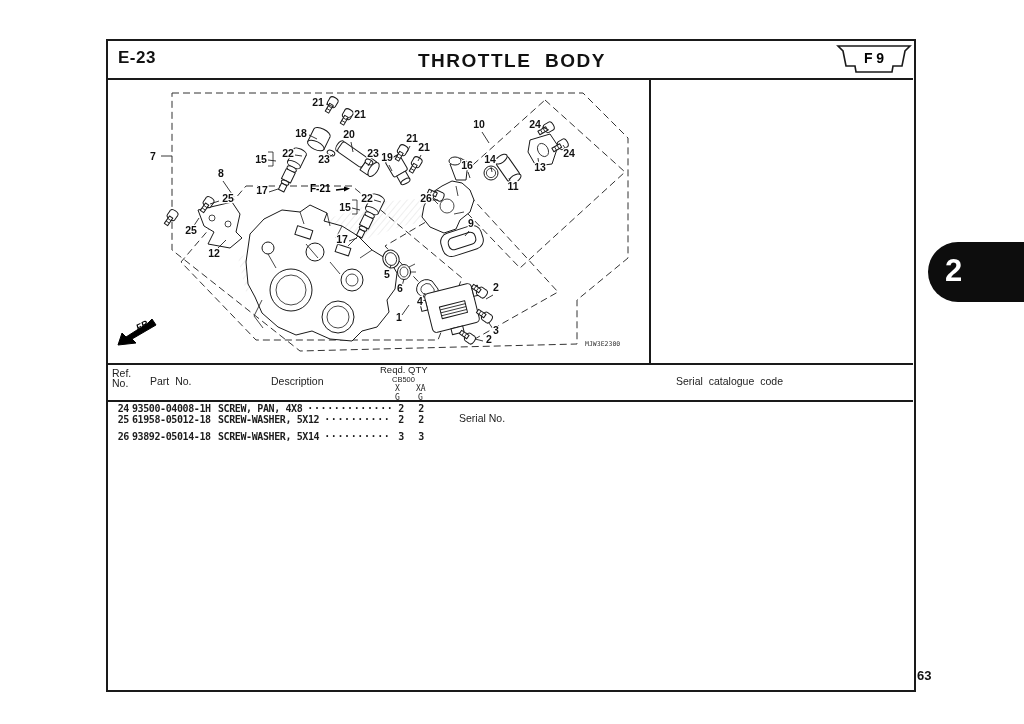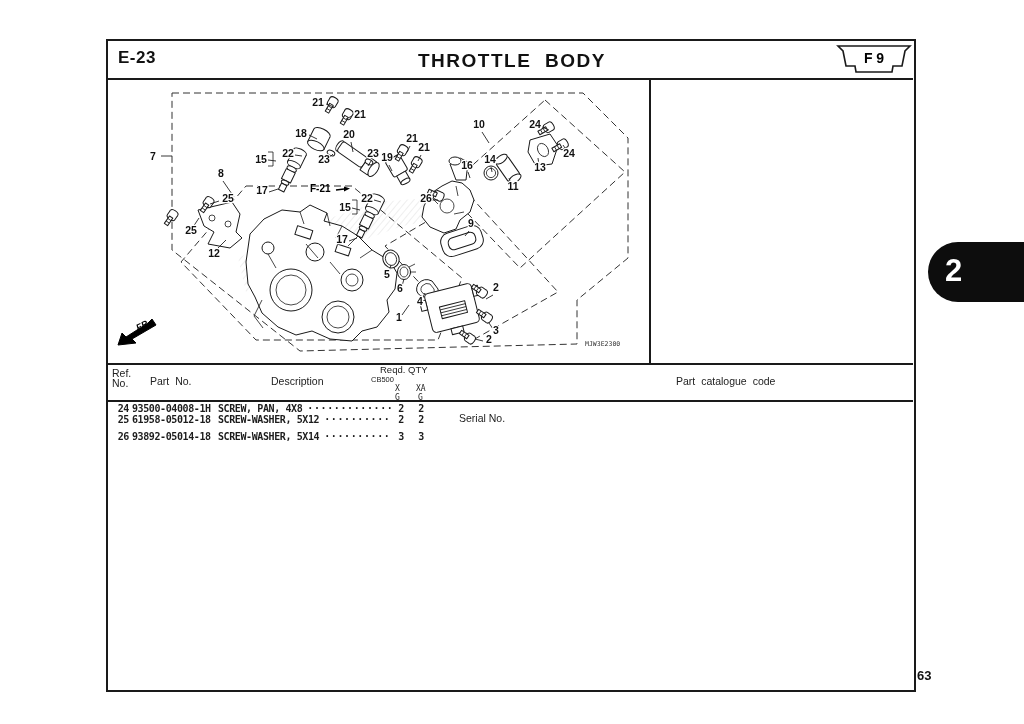--- a/index.html
+++ b/index.html
@@ -288,27 +288,27 @@
       </g>
   </svg>
 
   <div class="abs th" style="left:112px;top:368px;line-height:10px;">
     <div>Ref.</div>
     <div>No.</div>
   </div>
   <div class="abs th" style="left:150px;top:375px;word-spacing:3px;">Part No.</div>
   <div class="abs th" style="left:271px;top:375px;">Description</div>
   <div class="abs th" style="left:380px;top:364px;font-size:9.5px;">Reqd. QTY</div>
-  <div class="abs th-small" style="left:371px;top:375px;">CB500</div>
+  <div class="abs th-small" style="left:392px;top:375px;">CB500</div>
   <div class="abs th-col" style="left:395px;top:384px;">X</div>
   <div class="abs th-col" style="left:416px;top:384px;">XA</div>
   <div class="abs th-col" style="left:395px;top:393px;">G</div>
   <div class="abs th-col" style="left:418px;top:393px;">G</div>
   <div class="abs th" style="left:459px;top:368px;margin-top:44px;">Serial No.</div>
-  <div class="abs th" style="left:676px;top:375px;word-spacing:3px;">Part catalogue code</div>
+  <div class="abs th" style="left:676px;top:375px;word-spacing:3px;">Serial catalogue code</div>
 
   <div class="row" style="top:403px;">
     <span class="c ref">24</span>
     <span class="c part">93500-04008-1H</span>
     <span class="c desc"><span>SCREW, PAN, 4X8</span><span class="dots">·············</span></span>
     <span class="c q1">2</span>
     <span class="c q2">2</span>
   </div>
   <div class="row" style="top:414px;">
     <span class="c ref">25</span>

